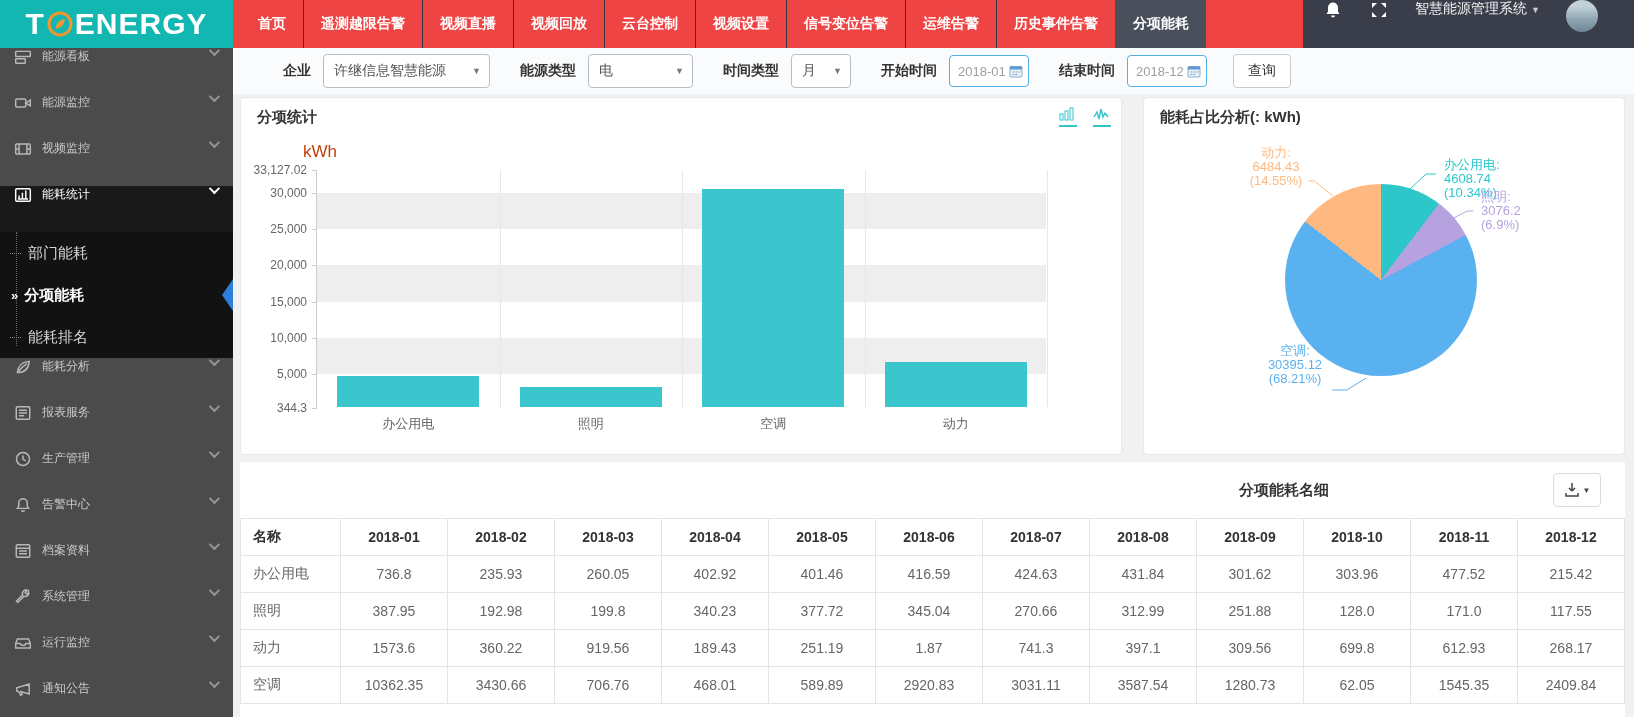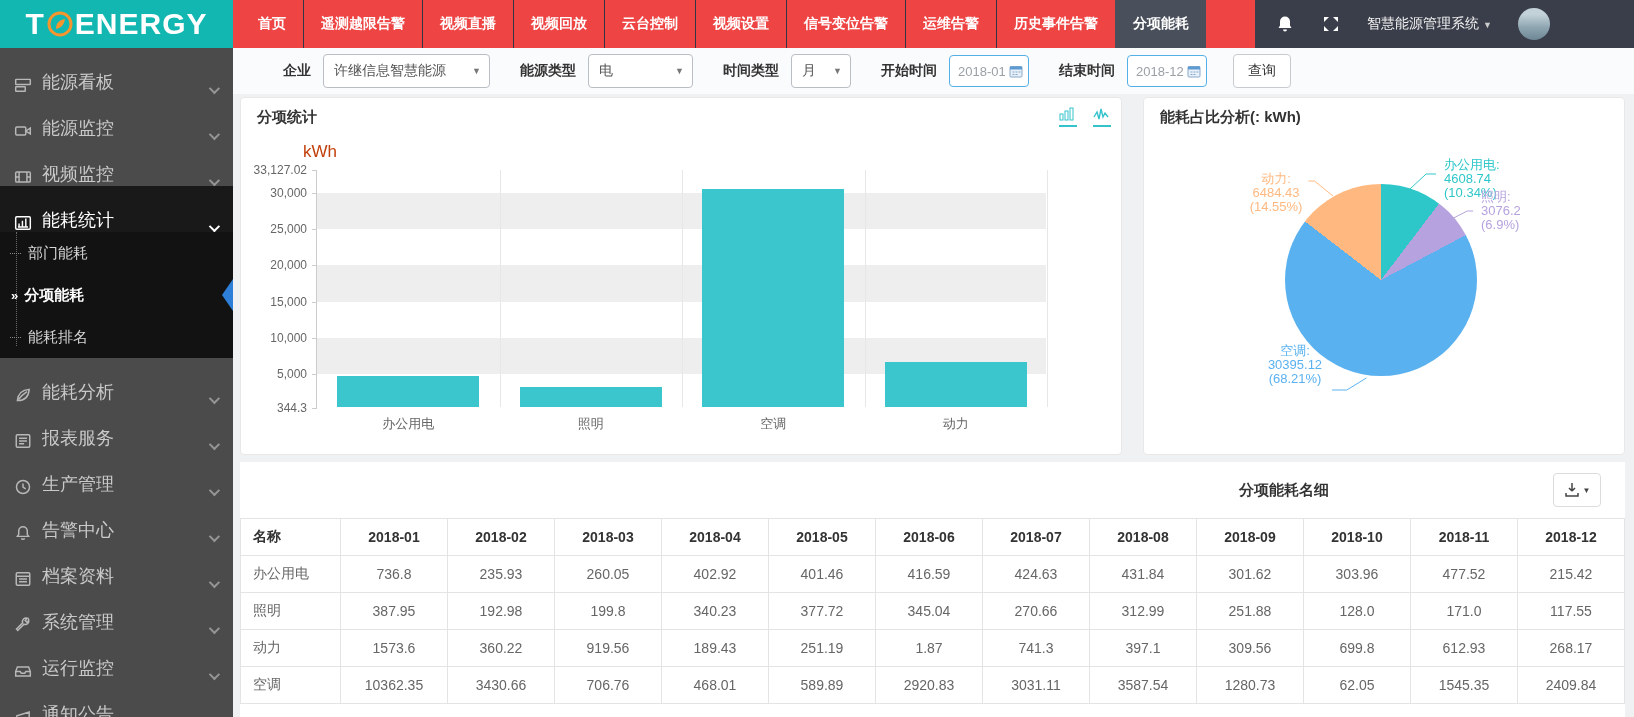--- a/index.html
+++ b/index.html
@@ -7,29 +7,29 @@
     font-family:"Liberation Sans","DejaVu Sans",sans-serif; background:#f0f1f3; position:relative; }
 
   
   .header { position:absolute; top:0; left:0; width:1634px; height:48px; display:flex; z-index:10; }
   .logo { width:233px; height:48px; background:#12b7b1; color:#fff; display:flex; align-items:center; justify-content:center; gap:2px; }
   .logo .lt { font-size:30px; font-weight:bold; letter-spacing:1px; }
   .nav { flex:1; background:#ef4444; display:flex; align-items:stretch; padding-left:8px; }
   .nav-item { color:#fff; font-size:14px; font-weight:bold; padding:0 17px; display:flex; align-items:center; border-left:1px solid #323642; cursor:pointer; white-space:nowrap; }
   .nav-item:first-child { border-left:none; }
   .nav-item.active { background:#4a4f5c; border-left-color:#4a4f5c; }
-  .header-right { background:#3a3e4a; display:flex; align-items:center; gap:26px; padding:0 84px 0 20px; }
+  .header-right { background:#3a3e4a; display:flex; gap:26px; padding:0 36px 0 20px; }
   .hdr-ico { width:20px; height:20px; display:block; }
   .sysname { color:#f0f0f0; font-size:14px; white-space:nowrap; }
   .sysname .caret { font-size:9px; color:#ccc; margin-left:4px; }
   .avatar { width:32px; height:32px; border-radius:50%; background:linear-gradient(180deg,#c3d2d8 20%,#8fa6b2 60%,#6e8794); }
 
   
   .sidebar { position:absolute; top:48px; left:0; width:233px; height:669px; background:#4b4b4b; overflow:hidden; }
-  .side-item { height:46px; display:flex; align-items:flex-end; color:#c9c9c9; font-size:18px; cursor:pointer; position:relative; }
+  .side-item { height:46px; display:flex; align-items:flex-start; color:#c9c9c9; font-size:12px; cursor:pointer; position:relative; }
   .side-item .sicon { width:18px; height:18px; margin:0 10px 0 14px; color:#b8b8b8; }
   .side-item.active { background:#191919; color:#fff; }
   .side-item.active .sicon { color:#fff; }
   .side-chevron { position:absolute; right:16px; width:8px; height:8px; border-right:2px solid #969696; border-bottom:2px solid #969696; transform:rotate(45deg) translateY(-2px); }
   .side-item.active .side-chevron { border-color:#fff; }
   .submenu { background:#121212; position:relative; }
   .submenu .guide { position:absolute; left:16px; top:0; bottom:12px; border-left:1px dotted #6a6a6a; }
   .sub-item { height:42px; display:flex; align-items:center; color:#d6d6d6; font-size:15px; cursor:pointer; position:relative; padding-left:10px; }
   .sub-item .stub { width:11px; border-top:1px dotted #8a8a8a; margin-right:7px; }
   .sub-item.active { color:#fff; font-weight:bold; }
@@ -69,21 +69,21 @@
   .xcat { position:absolute; top:calc(100% + 8px); transform:translateX(-50%); font-size:13px; color:#666; white-space:nowrap; }
 
   
   .pie-region { position:absolute; inset:0; }
   .pie-disc { position:absolute; left:141px; top:86px; width:192px; height:192px; border-radius:50%; cursor:pointer; }
   .pie-label { position:absolute; font-size:13px; line-height:14px; }
   .pie-leaders { position:absolute; inset:0; width:100%; height:100%; }
   .pl-0 { left:300px; top:60px; text-align:left; }
   .pl-1 { left:337px; top:92px; text-align:left; }
   .pl-2 { left:112px; top:246px; width:78px; text-align:center; }
-  .pl-3 { left:97px; top:74px; width:70px; text-align:center; }
+  .pl-3 { left:97px; top:48px; width:70px; text-align:center; }
 
   
   .tablecard { background:#fff; margin:7px 9px 0 7px; height:260px; }
   .tablehead { display:flex; align-items:center; justify-content:flex-end; height:56px; padding-right:24px; }
   .table-title { font-size:15px; font-weight:bold; color:#333; margin-right:224px; }
   .exportbtn { width:48px; height:34px; background:#fff; border:1px solid #dcdcdc; border-radius:4px; display:flex; align-items:center; justify-content:center; gap:3px; cursor:pointer; color:#444; }
   table.data { width:100%; border-collapse:collapse; table-layout:fixed; }
   table.data th, table.data td { border:1px solid #e4e4e4; font-size:14px; text-align:center; height:37px; padding:0 4px; }
   table.data th { color:#333; font-weight:bold; }
   table.data td { color:#666; }

